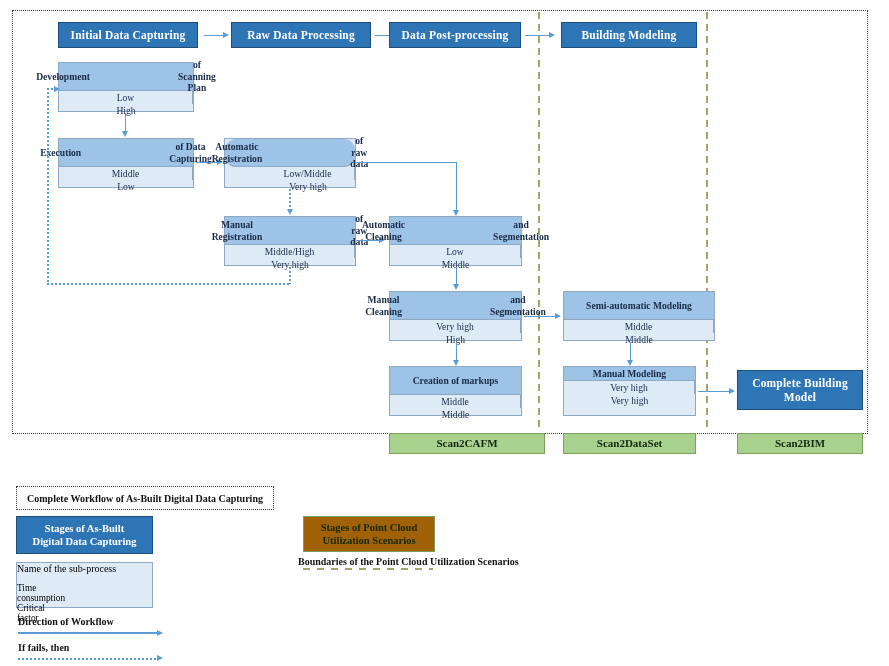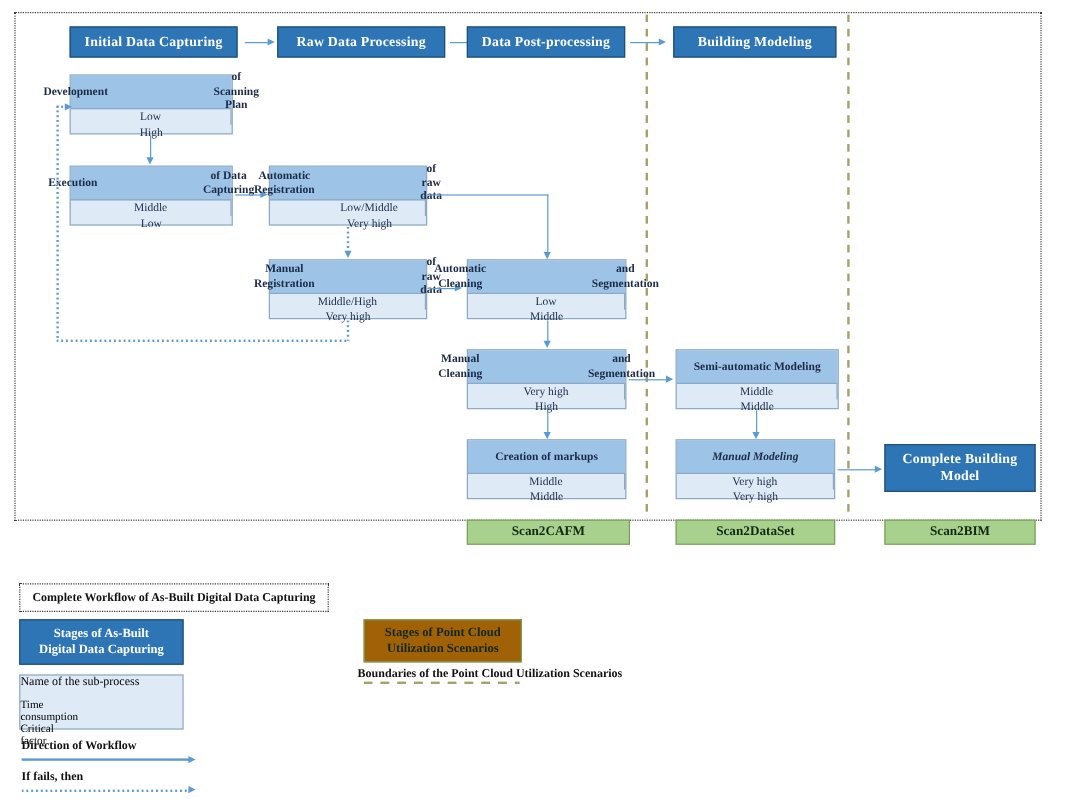--- a/index.html
+++ b/index.html
@@ -134,21 +134,21 @@
     <div class="cells" style="height:21px;">
       <div class="cell divider-cell">Middle</div>
       <div class="cell">Low</div>
     </div>
   </div>
 
   <div class="ln h" style="left:196px;top:162px;width:22px;"></div>
   <div class="arrow-r" style="left:217px;top:159px;"></div>
 
   <div class="sub" style="left:224px;top:138px;width:132px;height:50px;">
-    <div class="hd" style="height:28px;">
+    <div class="hd" style="height:28px;border-radius:11px;">
       <span>Automatic Registration</span>
         <br>
       <span>of raw data</span>
     </div>
     <div class="cells" style="height:21px;padding-left:36px;">
       <div class="cell divider-cell">Low/Middle</div>
       <div class="cell">Very high</div>
     </div>
   </div>
 
@@ -216,49 +216,49 @@
   <div class="sub" style="left:389px;top:366px;width:133px;height:50px;">
     <div class="hd" style="height:28px;">
       <span>Creation of markups</span>
     </div>
     <div class="cells" style="height:21px;">
       <div class="cell divider-cell">Middle</div>
       <div class="cell">Middle</div>
     </div>
   </div>
 
-  <div class="sub" style="left:563px;top:291px;width:136px;height:50px;">
+  <div class="sub" style="left:563px;top:291px;width:152px;height:50px;">
     <div class="hd" style="height:28px;">
       <span>Semi-automatic Modeling</span>
     </div>
     <div class="cells" style="height:21px;">
       <div class="cell divider-cell">Middle</div>
       <div class="cell">Middle</div>
     </div>
   </div>
 
   <div class="ln v" style="left:630px;top:342px;height:20px;"></div>
   <div class="arrow-d" style="left:627px;top:360px;"></div>
 
   <div class="sub" style="left:563px;top:366px;width:133px;height:50px;">
-    <div class="hd" style="height:28px;font-style:italic;">
+    <div class="hd" style="height:14px;">
       <span>Manual Modeling</span>
     </div>
     <div class="cells" style="height:21px;">
       <div class="cell divider-cell">Very high</div>
       <div class="cell">Very high</div>
     </div>
   </div>
 
   <div class="ln h" style="left:698px;top:391px;width:32px;"></div>
   <div class="arrow-r" style="left:729px;top:388px;"></div>
 
   <div class="stage" style="left:737px;top:370px;width:126px;height:40px;font-size:11.5px;">Complete Building Model</div>
 
-  <div class="green" style="left:389px;top:433px;width:136px;height:21px;">Scan2CAFM</div>
+  <div class="green" style="left:389px;top:433px;width:156px;height:21px;">Scan2CAFM</div>
   <div class="green" style="left:563px;top:433px;width:133px;height:21px;">Scan2DataSet</div>
   <div class="green" style="left:737px;top:433px;width:126px;height:21px;">Scan2BIM</div>
 
   <div class="legend">
 
     <div class="lg-boundary">
       <span>Complete Workflow of As-Built Digital Data Capturing</span>
     </div>
 
     <div class="lg-stage">

